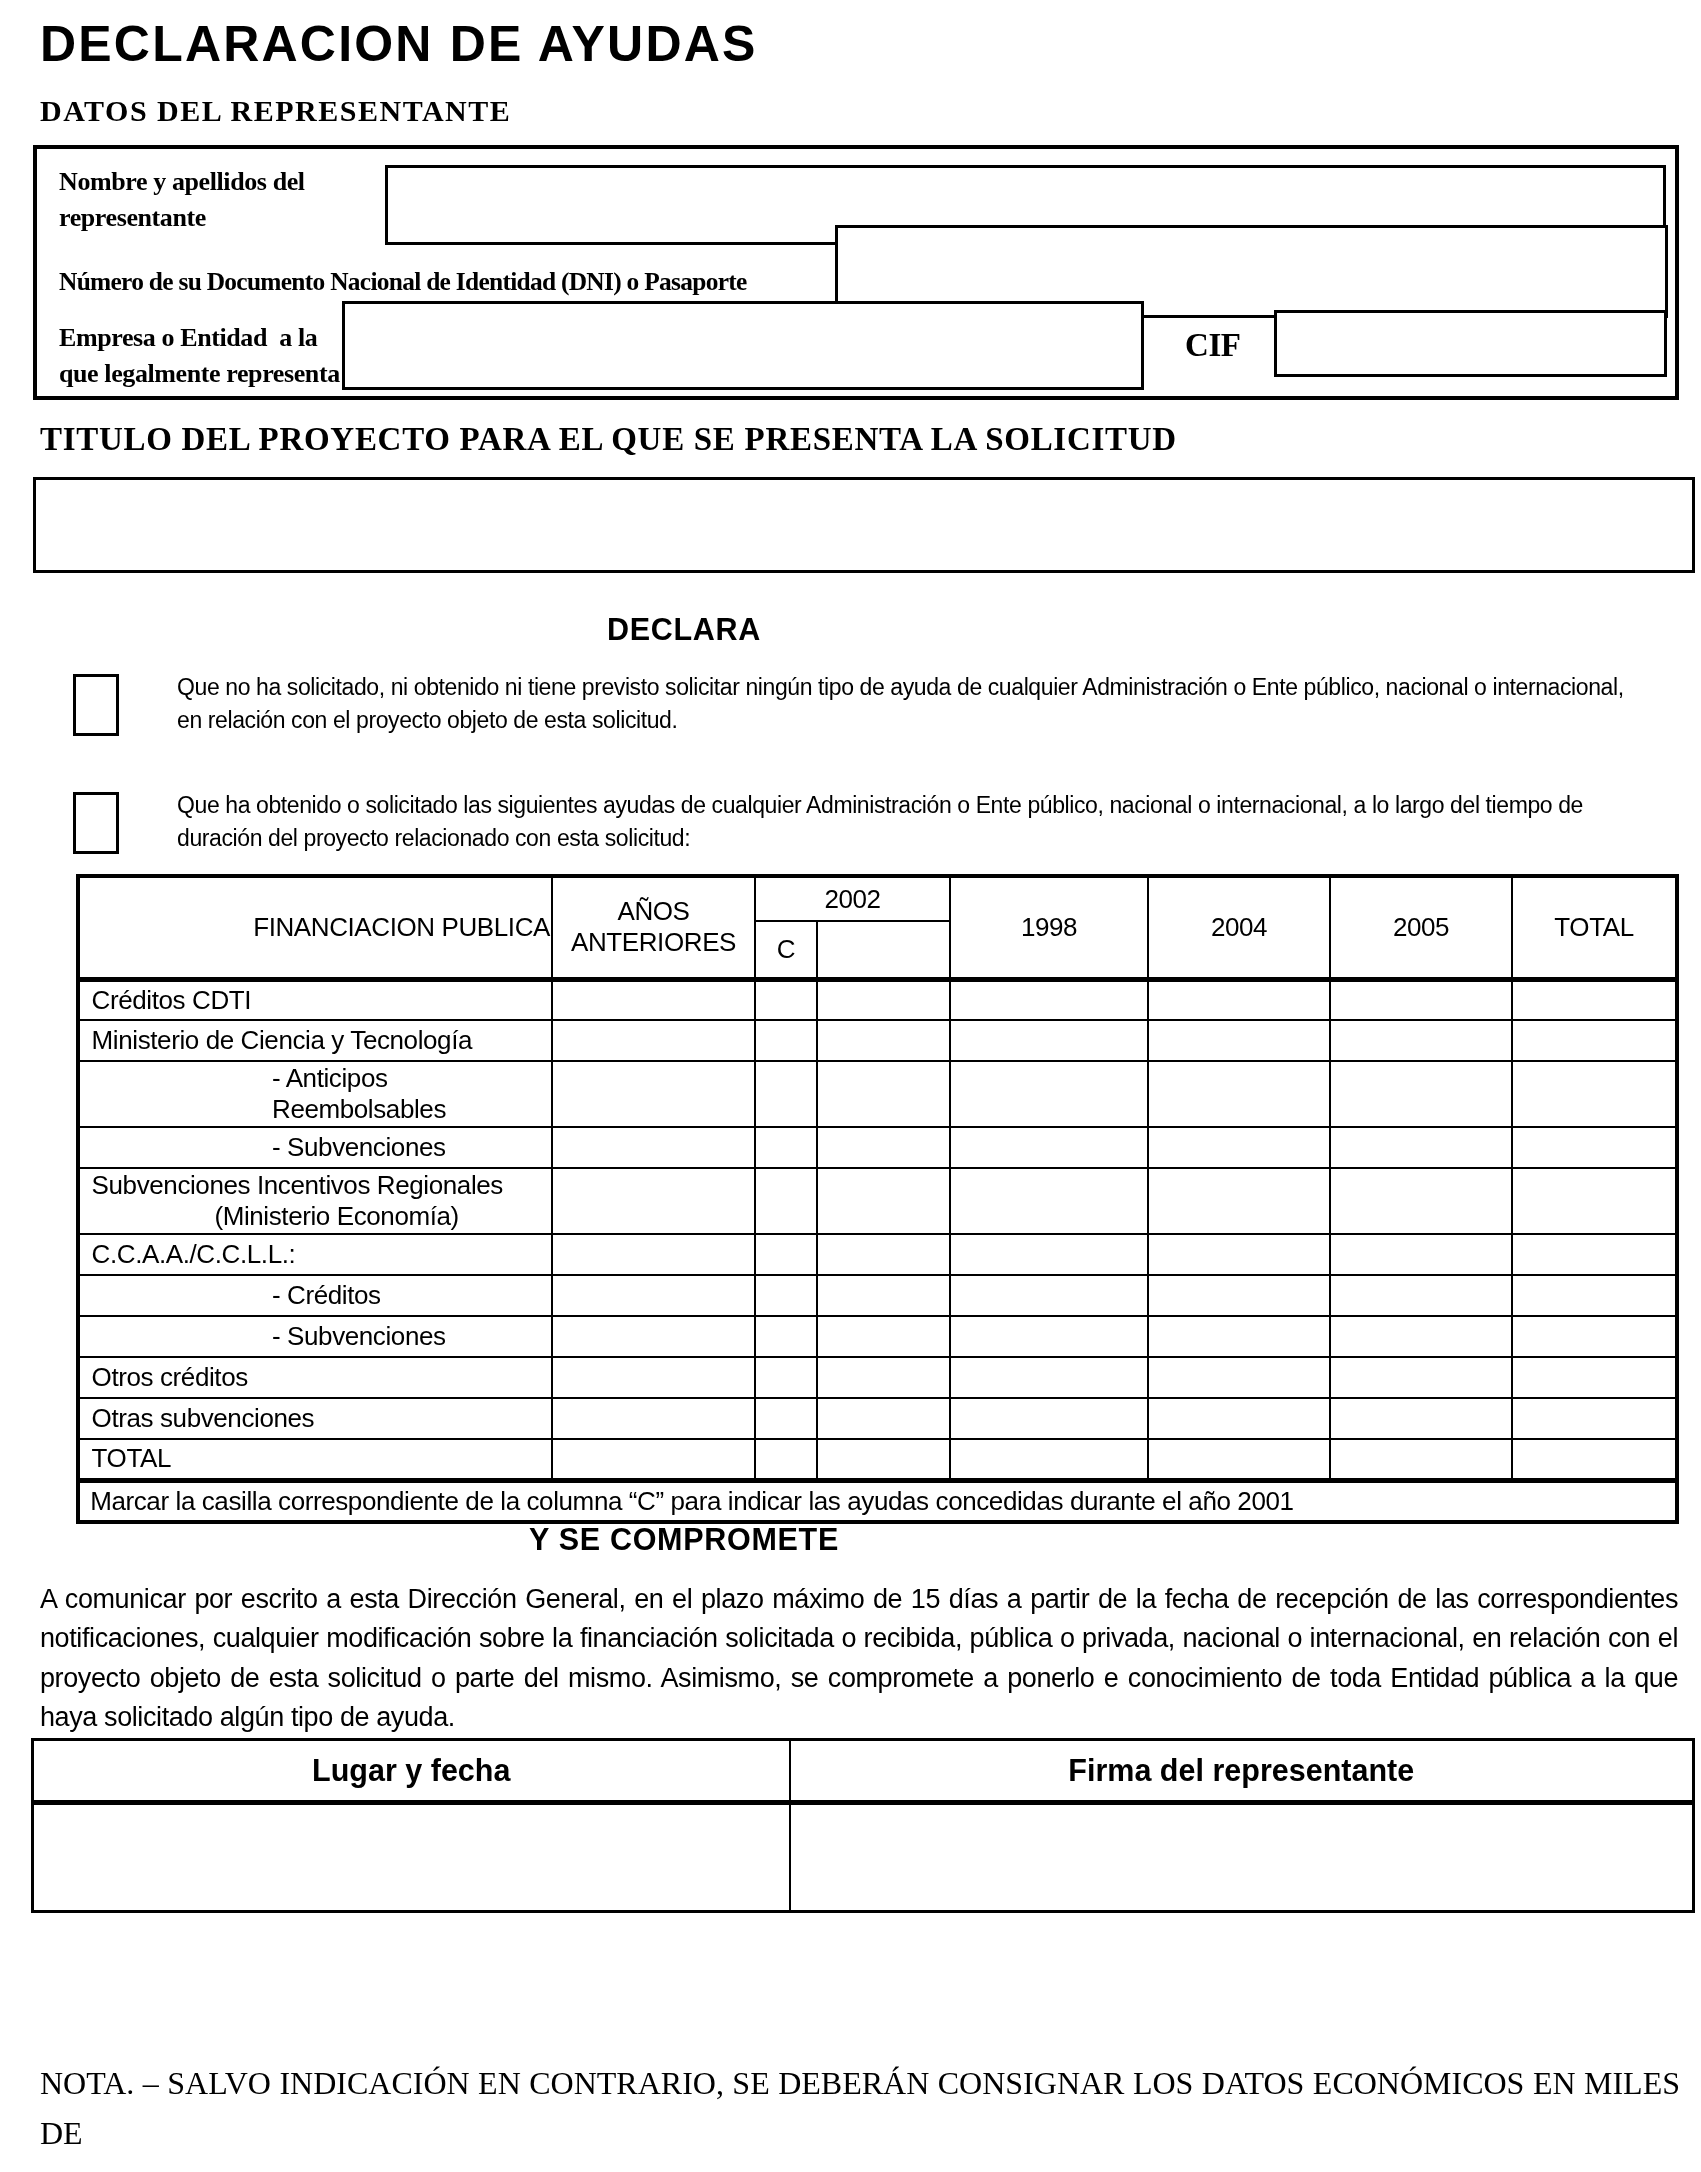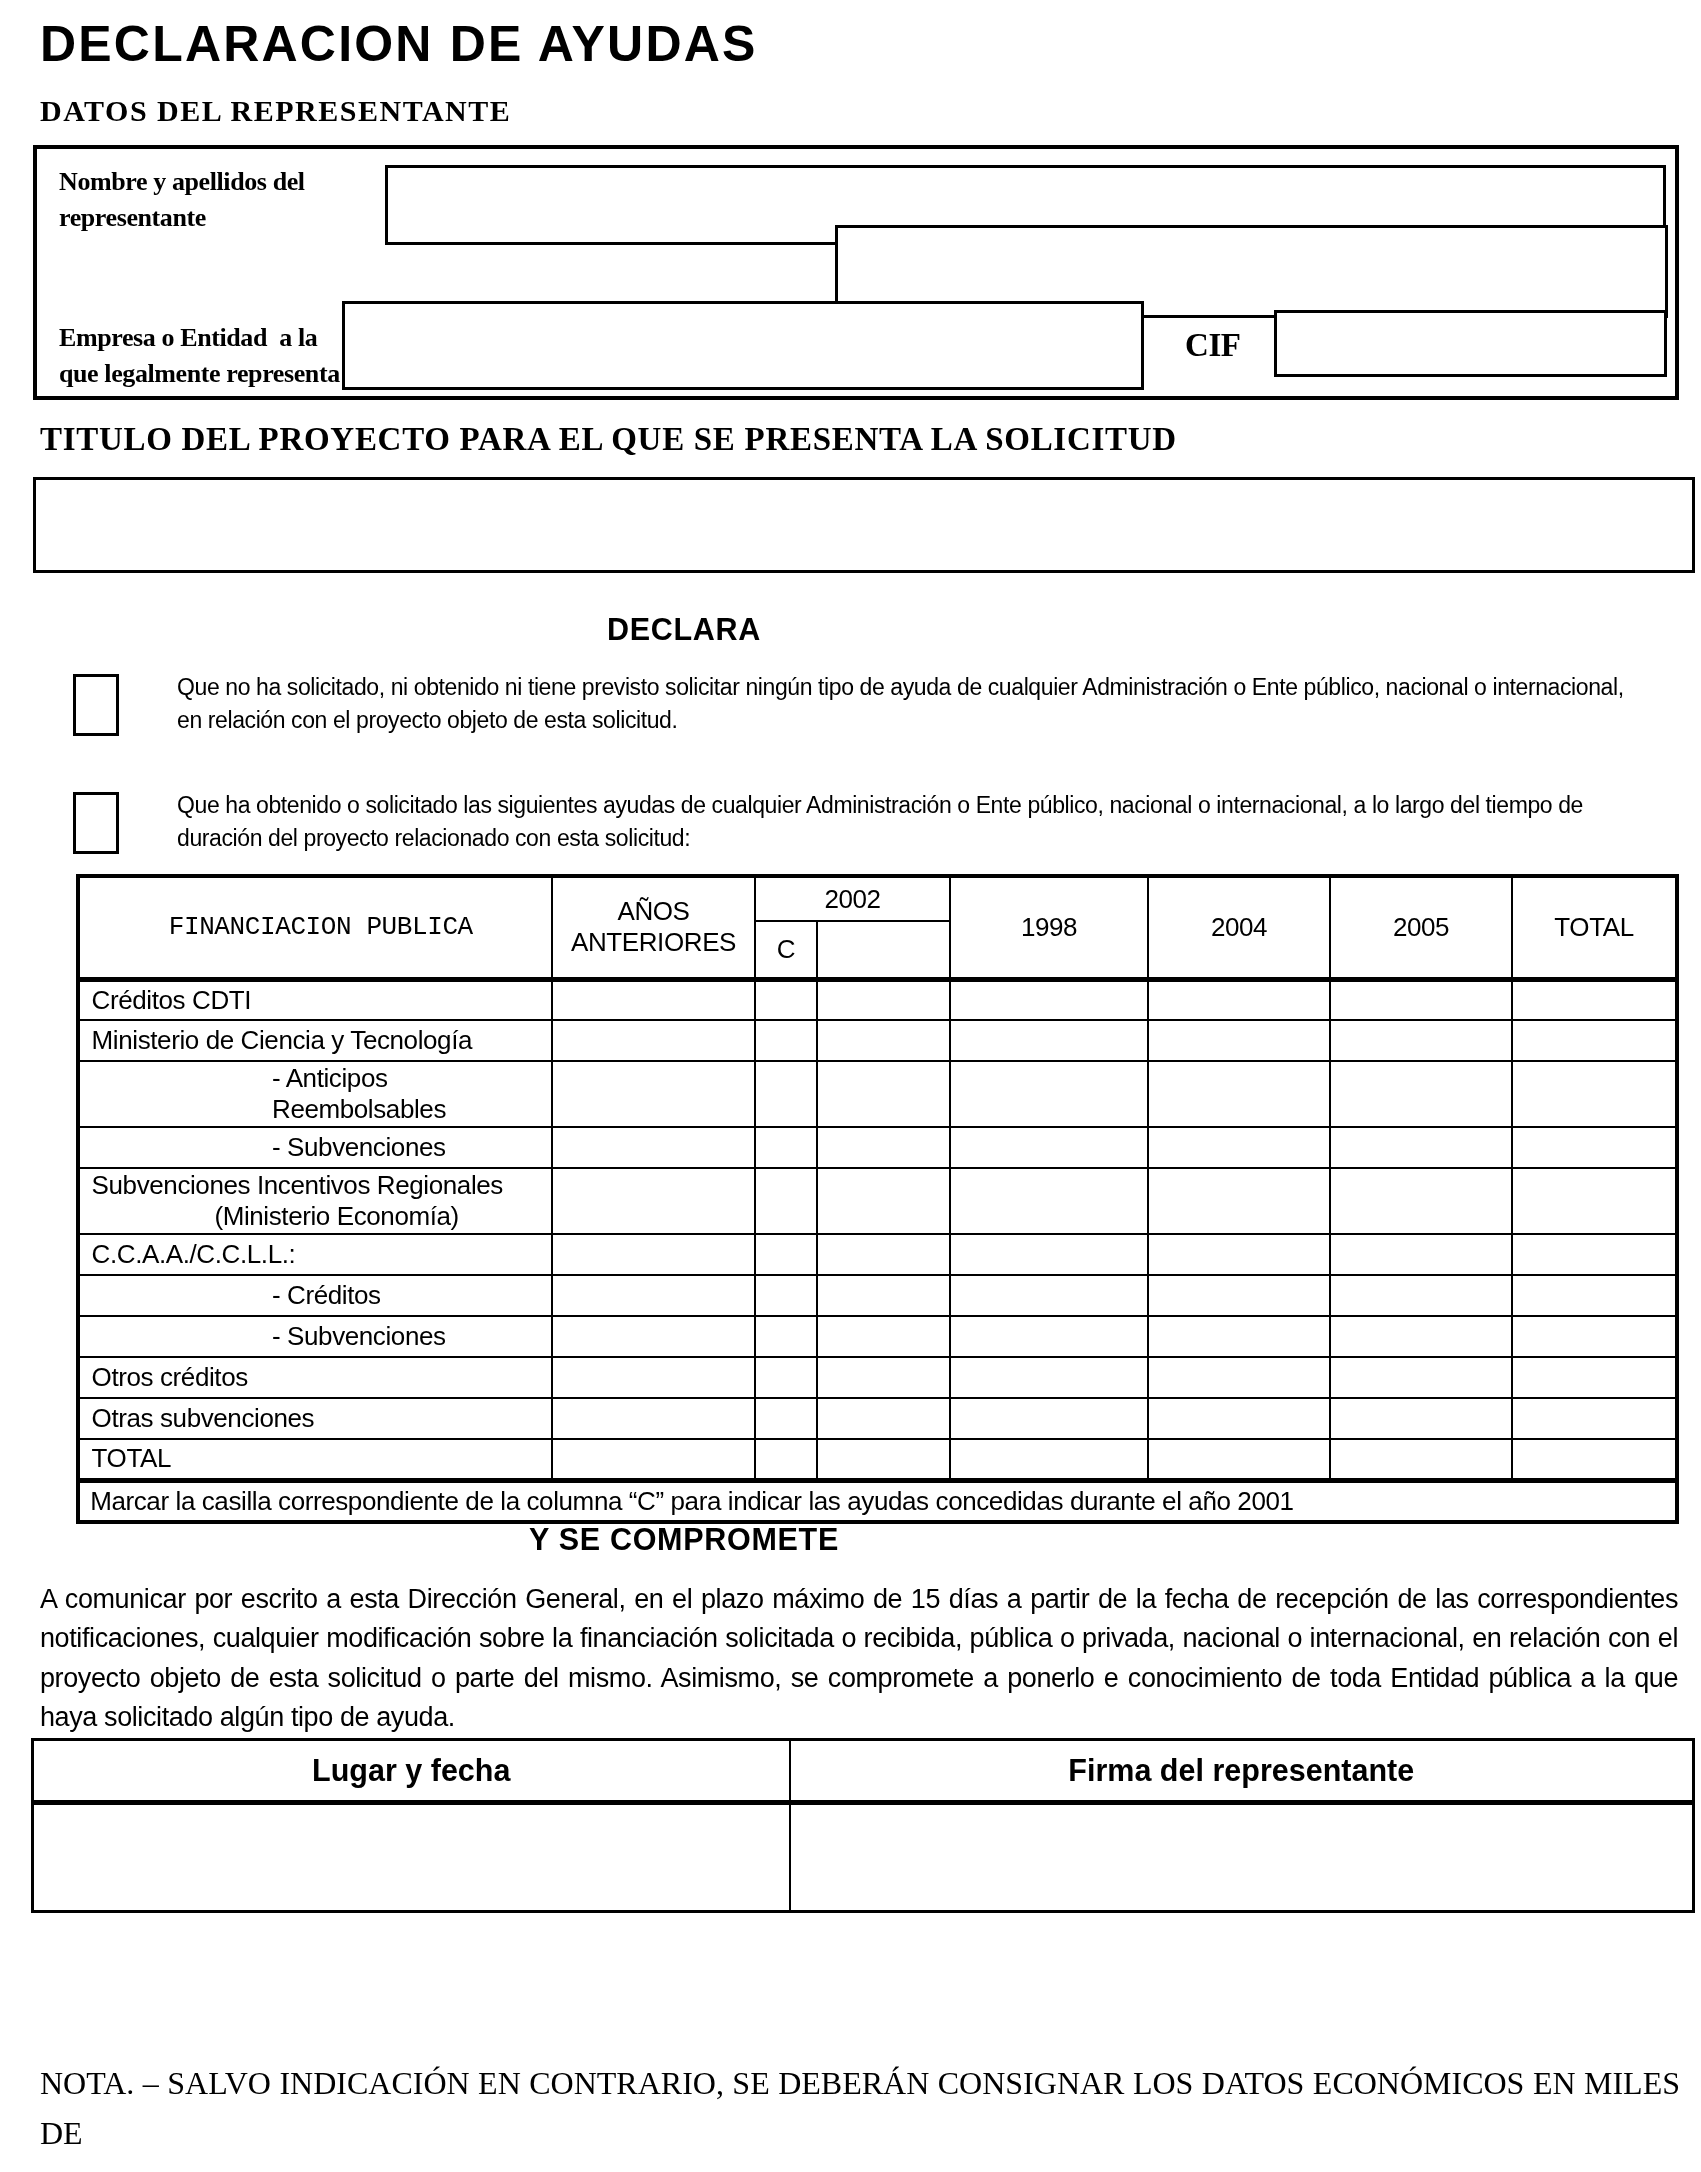--- a/index.html
+++ b/index.html
@@ -88,21 +88,21 @@
   .aid-table {
     position: absolute; left: 76px; top: 874px; width: 1600px;
     border-collapse: collapse; table-layout: fixed;
     font-size: 26px; border: 4.4px solid #000;
   }
   .aid-table th, .aid-table td {
     border: 2.9px solid #000; box-sizing: border-box;
     font-weight: normal; letter-spacing: -0.4px;
   }
   .aid-table thead th { text-align: center; vertical-align: middle; border-bottom: 5.1px solid #000; }
-  .aid-table thead th.fin { text-align: center; padding-left: 11.6px; font-family: Liberation Mono, monospace; }
+  .aid-table thead th.fin { text-align: right; padding-left: 11.6px; }
   .aid-table thead th.h2002 { border-bottom: 2.9px solid #000; }
   .aid-table thead tr.hdr-top { height: 45px; }
   .aid-table thead tr.hdr-sub { height: 58px; }
   .aid-table .pre { white-space: pre-wrap; }
   .aid-table tbody td { height: 41px; }
   .aid-table tbody td.row-label { padding-left: 11.6px; text-align: left; vertical-align: middle; }
   .aid-table tbody td.row-label.indent { padding-left: 192px; }
   .aid-table tbody tr:last-child td { border-bottom: 5.1px solid #000; }
   .aid-table tfoot td { height: 42px; padding-left: 10.2px; border-top: 5.1px solid #000; }
 
@@ -139,20 +139,21 @@
 
   <h1 class="page-title">DECLARACION DE AYUDAS</h1>
 
   <h2 class="sec-rep">DATOS DEL REPRESENTANTE</h2>
 
   <section class="rep-box">
     <span class="lbl lbl-name">Nombre y apellidos del
 representante</span>
     <input class="box-input inp-name" type="text" value="" style="">
 
+    <span class="lbl lbl-dni">Número de su Documento Nacional de Identidad (DNI) o Pasaporte</span>
     <input class="box-input inp-dni" type="text" value="" style="">
 
     <span class="lbl lbl-company">Empresa o Entidad  a la
 que legalmente representa</span>
     <input class="box-input inp-company" type="text" value="" style="">
 
     <span class="lbl lbl-cif">CIF</span>
     <input class="box-input inp-cif" type="text" value="" style="">
   </section>
 

